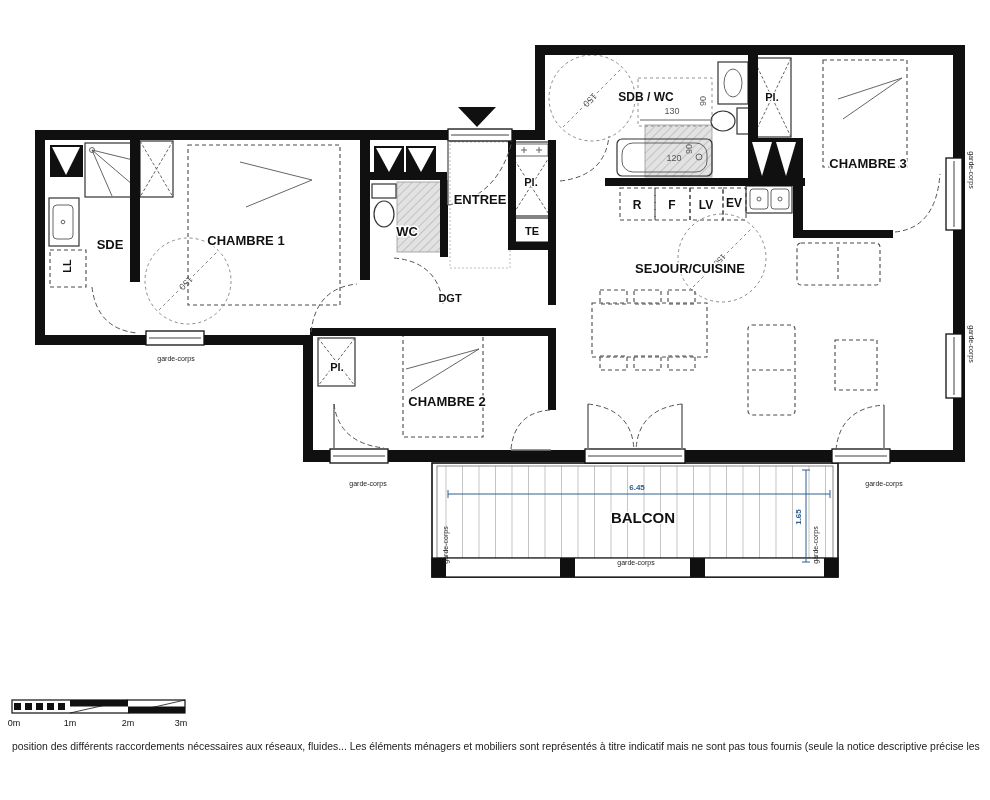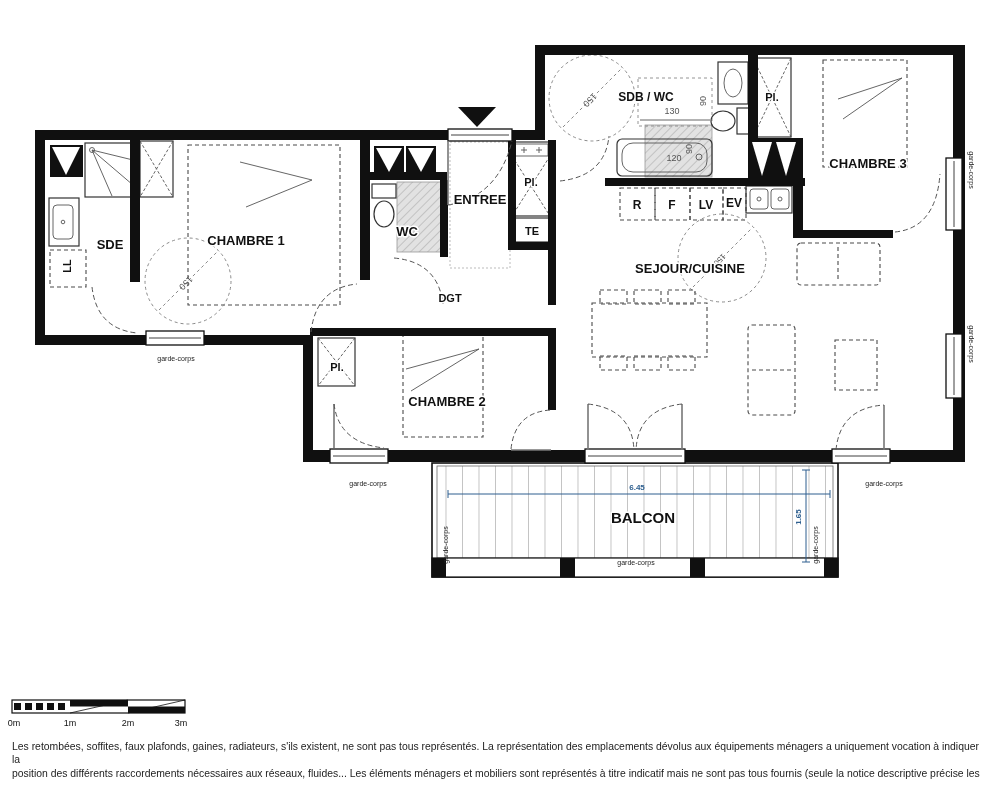--- a/index.html
+++ b/index.html
@@ -294,17 +294,16 @@
     <rect x="128" y="706.5" width="57" height="6.5" class="wall"></rect>
     <line x1="128" y1="713" x2="185" y2="700" stroke="#101010" stroke-width="0.8"></line>
     <text x="14" y="726" class="scalelbl">0m</text>
     <text x="70" y="726" class="scalelbl">1m</text>
     <text x="128" y="726" class="scalelbl">2m</text>
     <text x="181" y="726" class="scalelbl">3m</text>
   </g>
 </svg>
 
   <div class="disclaimer">
-    <div>Les retombées, soffites, faux plafonds, gaines, radiateurs, s'ils existent, ne sont pas tous représentés. La représentation des emplacements dévolus aux équipements ménagers a uniquement vocation à indiquer la</div>
     <div>position des différents raccordements nécessaires aux réseaux, fluides... Les éléments ménagers et mobiliers sont représentés à titre indicatif mais ne sont pas tous fournis (seule la notice descriptive précise les</div>
 
   </div>
 </div>
 
 </body></html>

